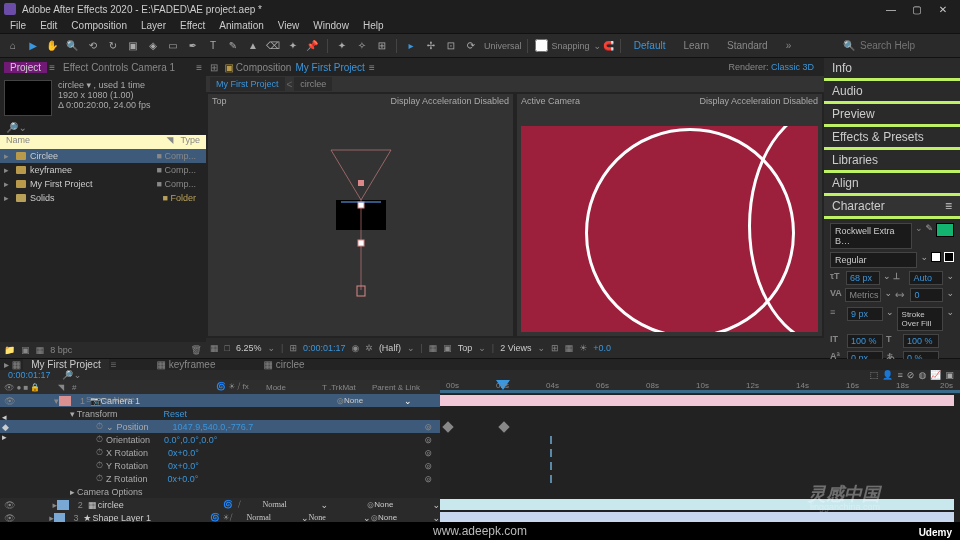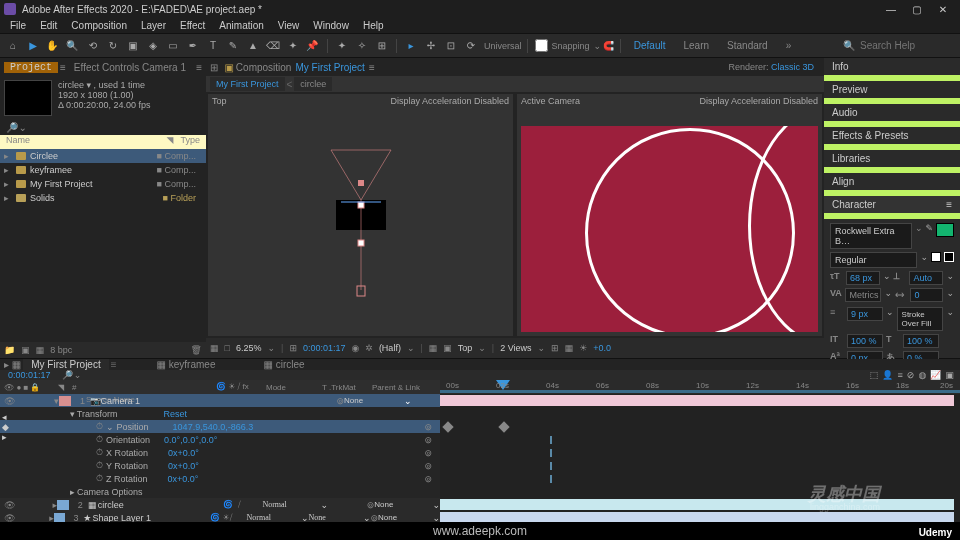--- a/index.html
+++ b/index.html
@@ -16,21 +16,21 @@
 .toolbar .tbtn.active { color:#3a96dd; }
 .toolbar .sep { width:1px; height:14px; background:#444; margin:0 3px; }
 .toolbar .ws { color:#3a96dd; font-size:10px; padding:0 8px; cursor:pointer; }
 .toolbar .wsn { color:#888; font-size:10px; padding:0 8px; cursor:pointer; }
 .toolbar .search { margin-left:auto; display:flex; align-items:center; gap:4px; color:#888; font-size:10px; padding-right:6px; }
 .toolbar .search input { background:transparent; border:none; color:#ccc; font-size:10px; outline:none; width:90px; }
 .main { display:flex; height:300px; }
 .left { width:206px; background:#232323; display:flex; flex-direction:column; }
 .ptabs { background:#232323; height:18px; display:flex; align-items:center; padding:0 4px; color:#888; font-size:10px; }
 .ptabs .ptab { padding:0 6px; cursor:pointer; }
-.ptabs .ptab.active { background:#a16207; color:#ccc;font-family:Liberation Mono, monospace; }
+.ptabs .ptab.active { background:#701a75; color:#ccc; }
 .projinfo { padding:4px; display:flex; gap:6px; font-size:9px; color:#aaa; }
 .projthumb { width:48px; height:36px; background:#000; border:1px solid #444; }
 .projsearch { padding:2px 6px; color:#888; }
 .projhdr { background:#fef9c3; height:14px; display:flex; font-size:9px; color:#888; padding:0 6px; }
 .projhdr .c1 { flex:1; }
 .projlist { flex:1; }
 .projitem { height:14px; display:flex; align-items:center; padding:0 4px; font-size:9px; color:#ccc; gap:4px; cursor:pointer; }
 .projitem.sel { background:#3d5a7a; }
 .projitem .fold { color:#888; width:8px; }
 .projitem .icon { width:10px; height:8px; background:#b89a4a; border-radius:1px; }
@@ -54,21 +54,21 @@
 .viewstage { width:50px; height:30px; background:#000; position:relative; }
 .cam { position:absolute; width:100px; height:160px; left:-25px; top:-60px; pointer-events:none; }
 .view2inner { position:absolute; left:4px; right:4px; top:32px; bottom:4px; background:#9c1f3c; display:flex; align-items:center; justify-content:center; overflow:hidden; }
 .circle { width:210px; height:210px; border:3px solid #fff; border-radius:50%; position:relative; left:20px; top:4px; }
 .circle2 { position:absolute; width:160px; height:240px; border:3px solid #fff; border-radius:50%; right:-90px; top:-20px; }
 .cbot { height:20px; background:#2a2a2a; display:flex; align-items:center; padding:0 4px; gap:6px; color:#888; font-size:9px; }
 .cbot .sep2 { color:#555; }
 .cbot .val { color:#ccc; cursor:pointer; }
 .cbot .tc { color:#3a96dd; }
 .right { width:136px; background:#2a2a2a; display:flex; flex-direction:column; }
-.rpanel { border-bottom:6px solid #bef264; padding:3px 8px; font-size:10px; color:#ccc; cursor:pointer; }
+.rpanel { border-bottom:3px solid #bef264; padding:3px 8px; font-size:12px; color:#ccc; cursor:pointer; }
 .rpanel.open { background:#333; }
 .charbox { padding:4px 6px; font-size:9px; color:#aaa; }
 .charrow { display:flex; align-items:flex-start; gap:3px; margin-bottom:3px; }
 .charsel { background:#1a1a1a; border:1px solid #444; padding:2px 4px; flex:1; color:#ccc; font-size:9px; }
 .charnum { background:#1a1a1a; border:1px solid #444; padding:1px 3px; width:36px; color:#3a96dd; font-size:9px; }
 .charswatch { width:18px; height:14px; background:#13b46f; border:1px solid #000; display:inline-block; }
 .charswatch2 { width:10px; height:10px; background:#fff; border:1px solid #000; display:inline-block; }
 .charswatch3 { width:10px; height:10px; background:#000; border:1px solid #fff; display:inline-block; }
 .charlbl { color:#888; width:14px;font-weight:bold; }
 .charbtns { display:flex; gap:4px; margin-top:2px; }
@@ -300,22 +300,22 @@
         <span>⌄</span>
       <span>⊞</span>
       <span>▦</span>
       <span>☀</span>
       <span style="color:#3a96dd;">+0.0</span>
     </div>
   </div>
 
   <div class="right">
     <div class="rpanel">Info</div>
+    <div class="rpanel">Audio</div>
     <div class="rpanel">Preview</div>
-    <div class="rpanel">Audio</div>
     <div class="rpanel">Effects &amp; Presets</div>
     <div class="rpanel">Libraries</div>
     <div class="rpanel">Align</div>
     <div class="rpanel open"><span>Character</span><span style="float:right;">≡</span></div>
     <div class="charbox">
       <div class="charrow">
           <div class="charsel">Rockwell Extra B…</div>
           <span style="color:#888;">⌄</span>
           <span>✎</span>
           <span class="charswatch"></span>
@@ -419,21 +419,21 @@
           <span class="link">None</span>
           <span>⌄</span>
       </div>
       <div class="tlrow">
           <span class="indent1">▾ <span>Transform</span></span>
           <span class="val" style="margin-left:46px;">Reset</span>
         </div>
       <div class="tlrow sel">
           <span style="width:12px;padding-left:2px;color:#ccc;">◂ ◆ ▸</span>
           <span class="indent2"><span class="sw">⏱</span>⌄ <span>Position</span></span>
-          <span class="val" style="margin-left:24px;">1047.9,540.0,-866.3</span>
+          <span class="val" style="margin-left:24px;">1047.9,540.0,-776.7</span>
           <span style="margin-left:auto;padding-right:8px;color:#888;">⊚</span>
         </div>
       <div class="tlrow">
           <span class="indent2" style="padding-left:96px;">
             <span class="sw">⏱</span> 
             <span>Orientation</span>
           </span>
           <span class="val" style="margin-left:14px;">0.0°,0.0°,0.0°</span>
           <span style="margin-left:auto;padding-right:8px;color:#888;">⊚</span>
         </div>

